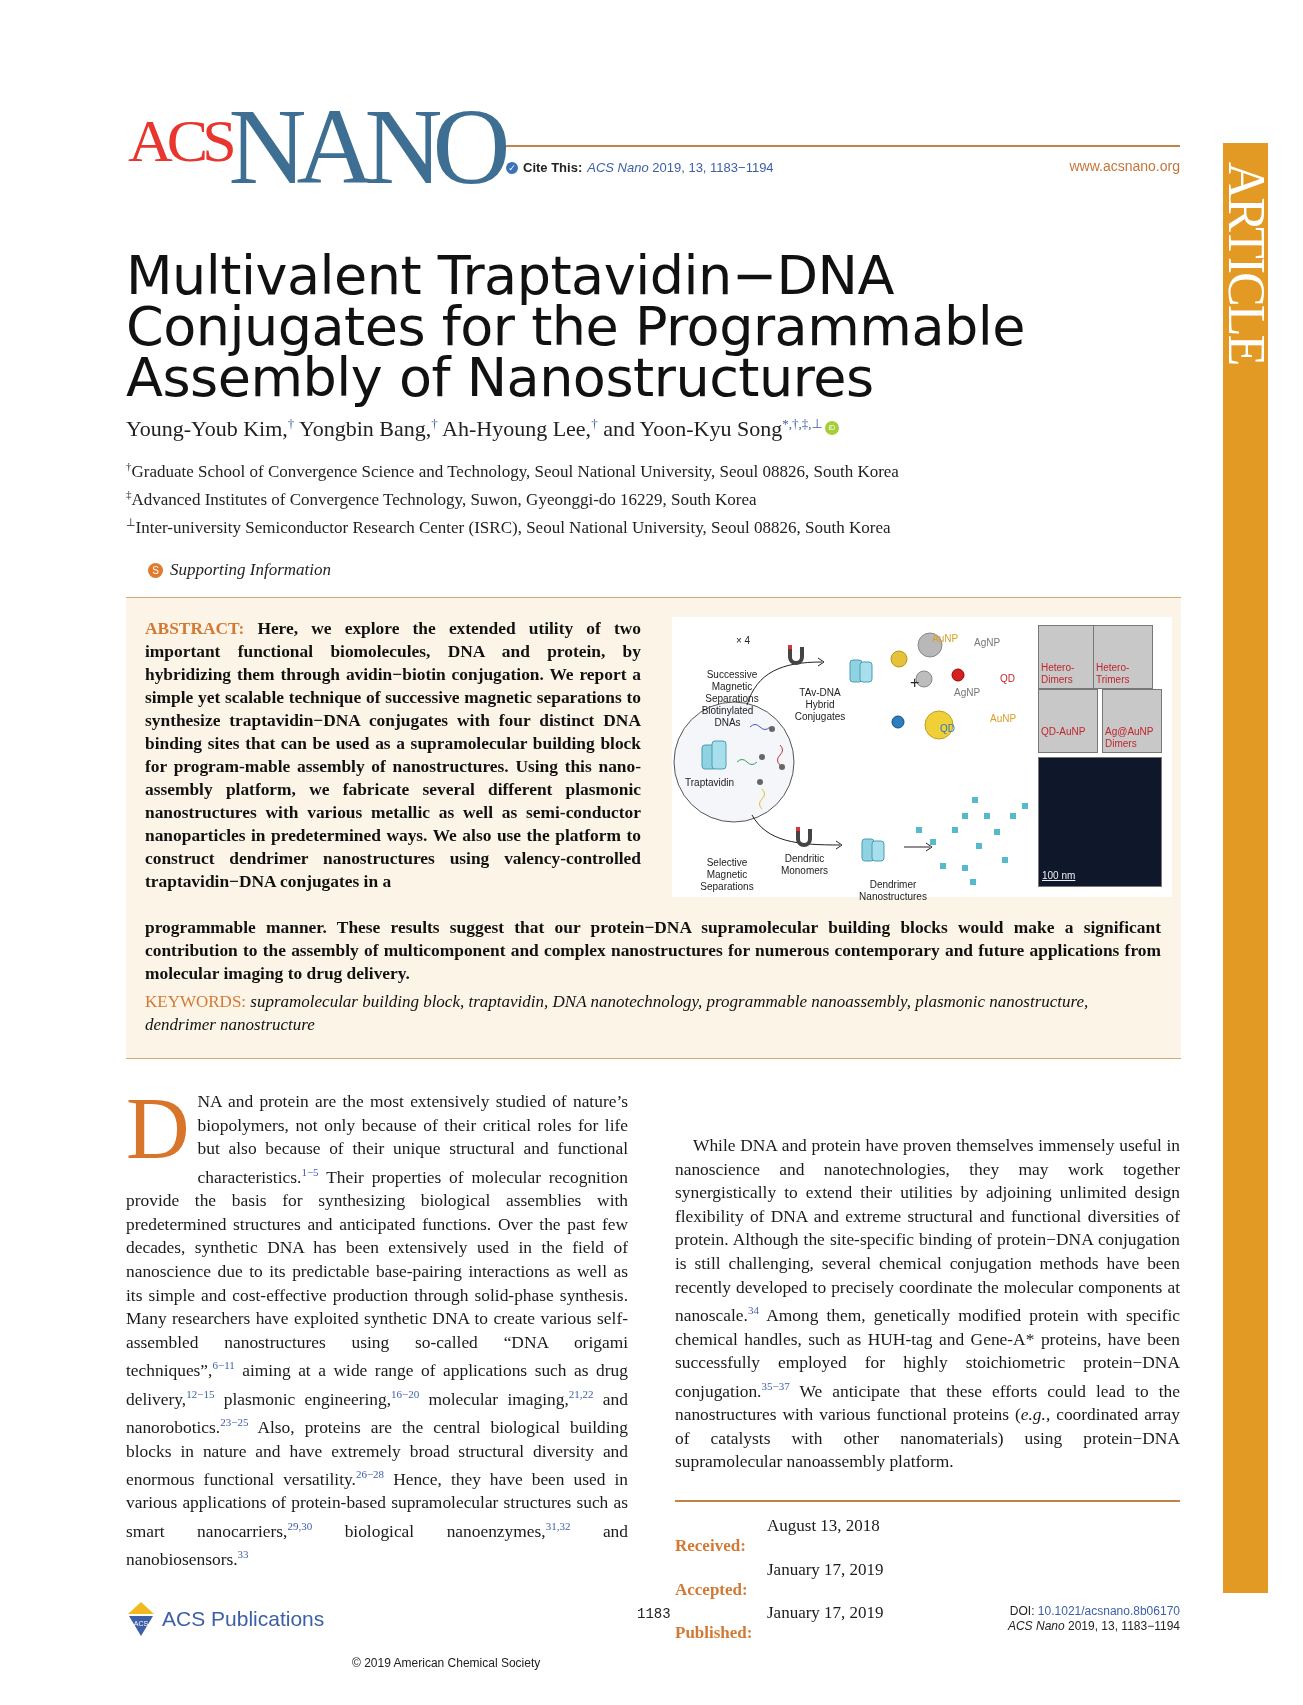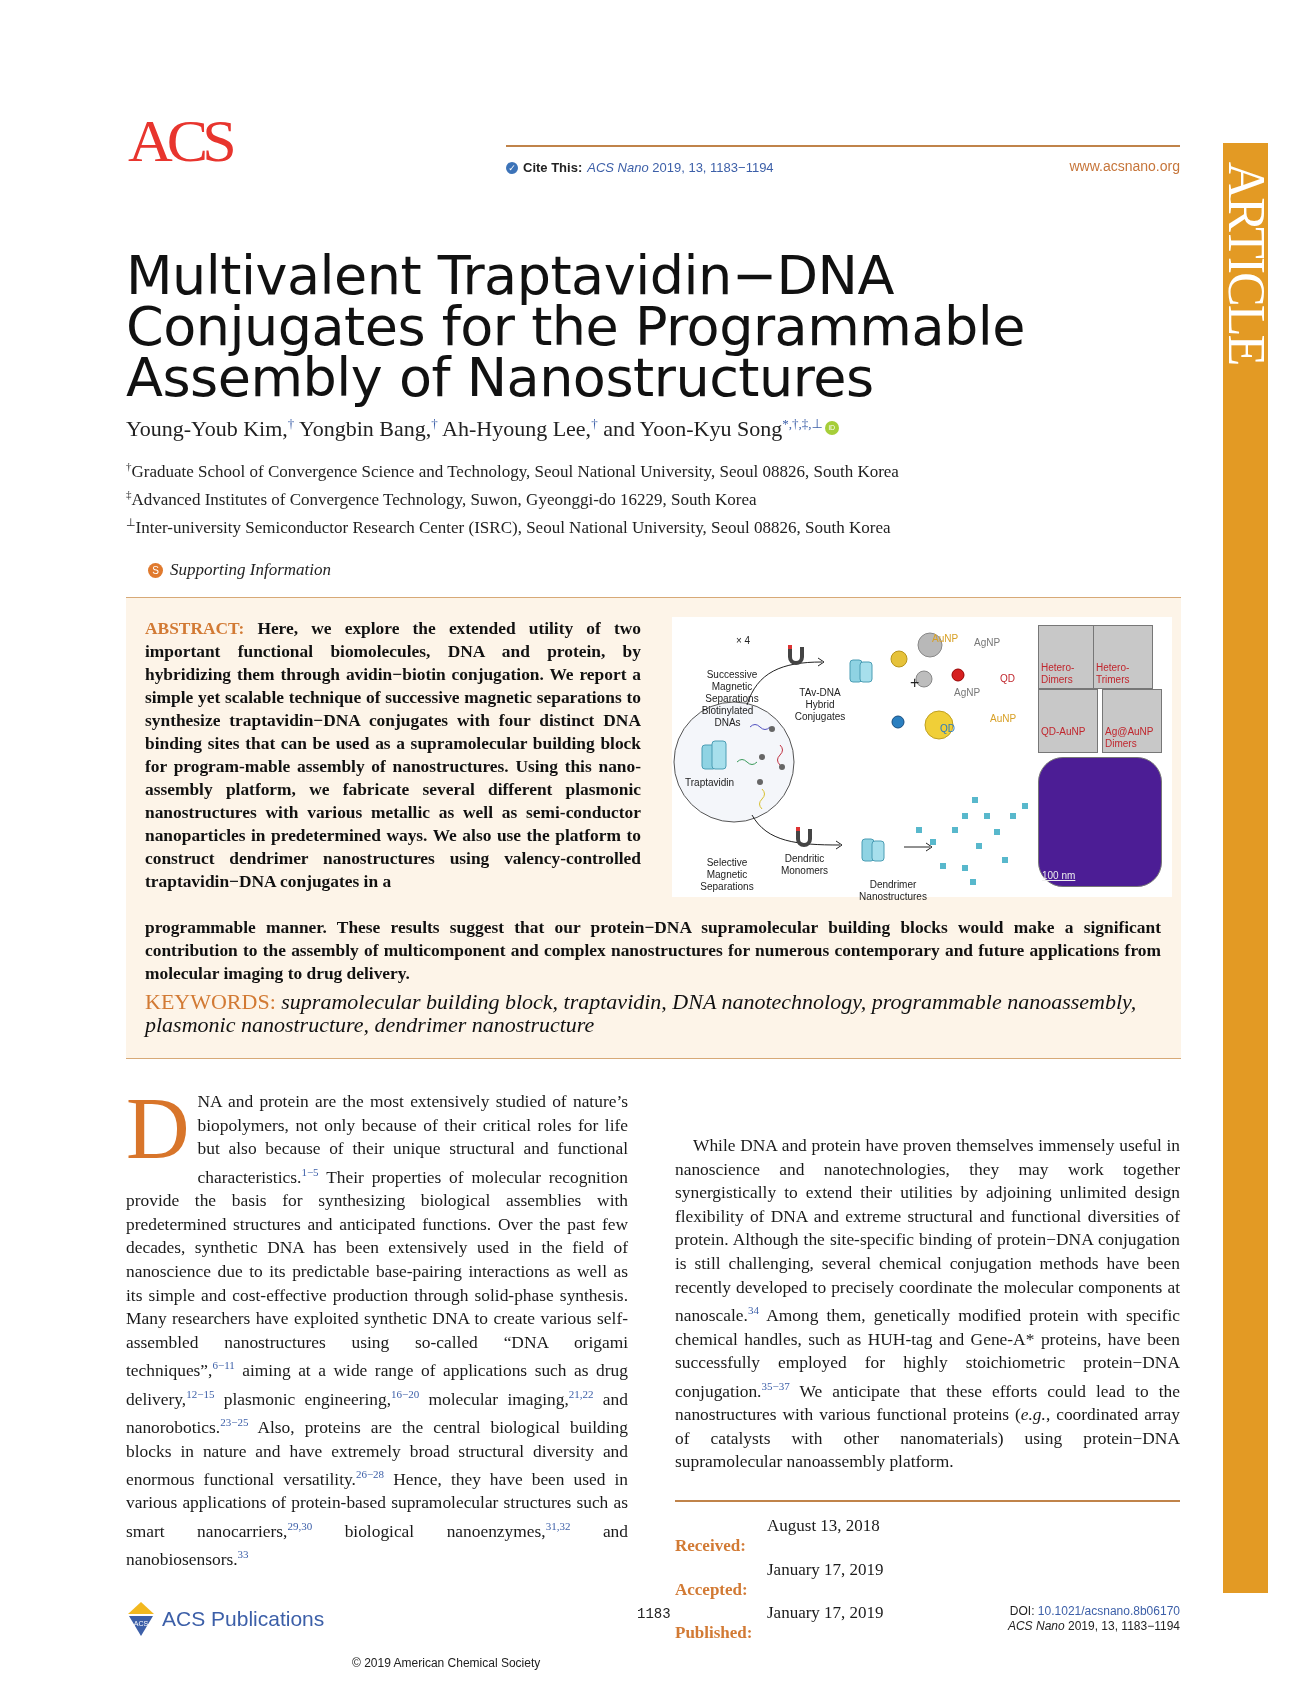--- a/index.html
+++ b/index.html
@@ -23,31 +23,31 @@
   .authors sup { color: #3c5fa8; font-size: 13px; }
   .orcid { display: inline-block; width: 14px; height: 14px; border-radius: 50%; background: #a6ce39; color: #fff; font-family: "Liberation Sans", sans-serif; font-size: 7px; line-height: 14px; text-align: center; vertical-align: 6px; margin-left: 2px; }
   .affil { left: 126px; font-size: 17px; color: #222; white-space: nowrap; }
   .affil sup { font-size: 11px; }
   .support { left: 148px; top: 560px; font-size: 17px; font-style: italic; color: #222; display: flex; align-items: center; gap: 7px; }
   .support .s-icon { width: 15px; height: 15px; border-radius: 50%; background: #e07a2e; color: #fff; font-size: 10px; font-style: normal; font-family: "Liberation Sans", sans-serif; display: inline-flex; align-items: center; justify-content: center; }
   .abstract-box { left: 126px; top: 597px; width: 1055px; height: 460px; background: #fdf4e8; border-top: 1px solid #d7a977; border-bottom: 1px solid #d7a977; }
   .abstract-text { left: 145px; top: 617px; width: 496px; font-size: 17.4px; font-weight: bold; line-height: 23px; text-align: justify; color: #111; }
   .abstract-text .label { color: #d27a34; }
   .abstract-cont { left: 145px; top: 916px; width: 1016px; font-size: 17.4px; font-weight: bold; line-height: 23px; text-align: justify; color: #111; }
-  .keywords { left: 145px; top: 990px; width: 1016px; font-size: 22px; line-height: 23px; color: #111; }
+  .keywords { left: 145px; top: 990px; width: 1016px; font-size: 17px; line-height: 23px; color: #111; }
   .keywords .label { color: #d27a34; font-weight: normal; }
   .keywords i { font-style: italic; }
   .toc { left: 672px; top: 617px; width: 500px; height: 280px; background: #ffffff; }
   .toc-label { position: absolute; font-family: "Liberation Sans", sans-serif; font-size: 10px; color: #222; text-align: center; line-height: 12px; }
   .toc-label.red { color: #c0262d; text-align: left; }
   .toc-label.gold { color: #d8a026; }
   .toc-label.gray { color: #777; }
   .toc-label.blue { color: #2b7ac0; }
   .tem { position: absolute; background: #c8c8c8; border: 1px solid #777; }
-  .tem.dark { background: #4c1d95; border-radius: 25px; }
+  .tem.dark { background: #0f172a; }
   .body-col { font-size: 17.4px; line-height: 23.6px; text-align: justify; color: #1a1a1a; }
   .col-left { left: 126px; top: 1090px; width: 502px; }
   .col-right { left: 675px; top: 1090px; width: 505px; }
   .body-col sup { color: #3c5fa8; font-size: 11px; }
   .dropcap { float: left; font-size: 88px; line-height: 70px; color: #d8752a; margin: 4px 8px 0 0; font-family: "Liberation Serif", serif; }
   .indent { text-indent: 18px; margin-top: 44px; }
   .dates-rule { left: 675px; top: 1500px; width: 505px; height: 2px; background: #c0834a; }
   .dates { left: 675px; top: 1514px; font-size: 17px; line-height: 23.5px; }
   .dates .row { display: flex; }
   .dates .lbl { color: #d27a34; font-weight: bold; width: 92px; margin-top: 20px; }
@@ -57,20 +57,21 @@
   .copyright { left: 352px; top: 1608px; font-family: "Liberation Sans", sans-serif; font-size: 12px; color: #222; margin-top: 48px; }
   .pageno { left: 637px; top: 1606px; font-family: Liberation Mono, monospace; font-size: 14px; color: #222; }
   .doi { right: 123px; top: 1604px; font-family: "Liberation Sans", sans-serif; font-size: 12px; text-align: right; color: #222; line-height: 15px; }
   .doi .link { color: #3c5fa8; }
 </style>
 </head>
 <body>
 
 <div class="abs logo">
   <span class="logo-acs">ACS</span>
+  <span class="logo-nano">NANO</span>
 </div>
 <div class="abs head-rule"></div>
 <div class="abs cite">
   <span class="check">✓</span>
   <b>Cite This:</b>
   <span class="journal"><i>ACS Nano</i><span> 2019, 13, 1183−1194</span></span>
 </div>
 <div class="abs url">www.acsnano.org</div>
 
 <div class="abs article-tab"></div>

